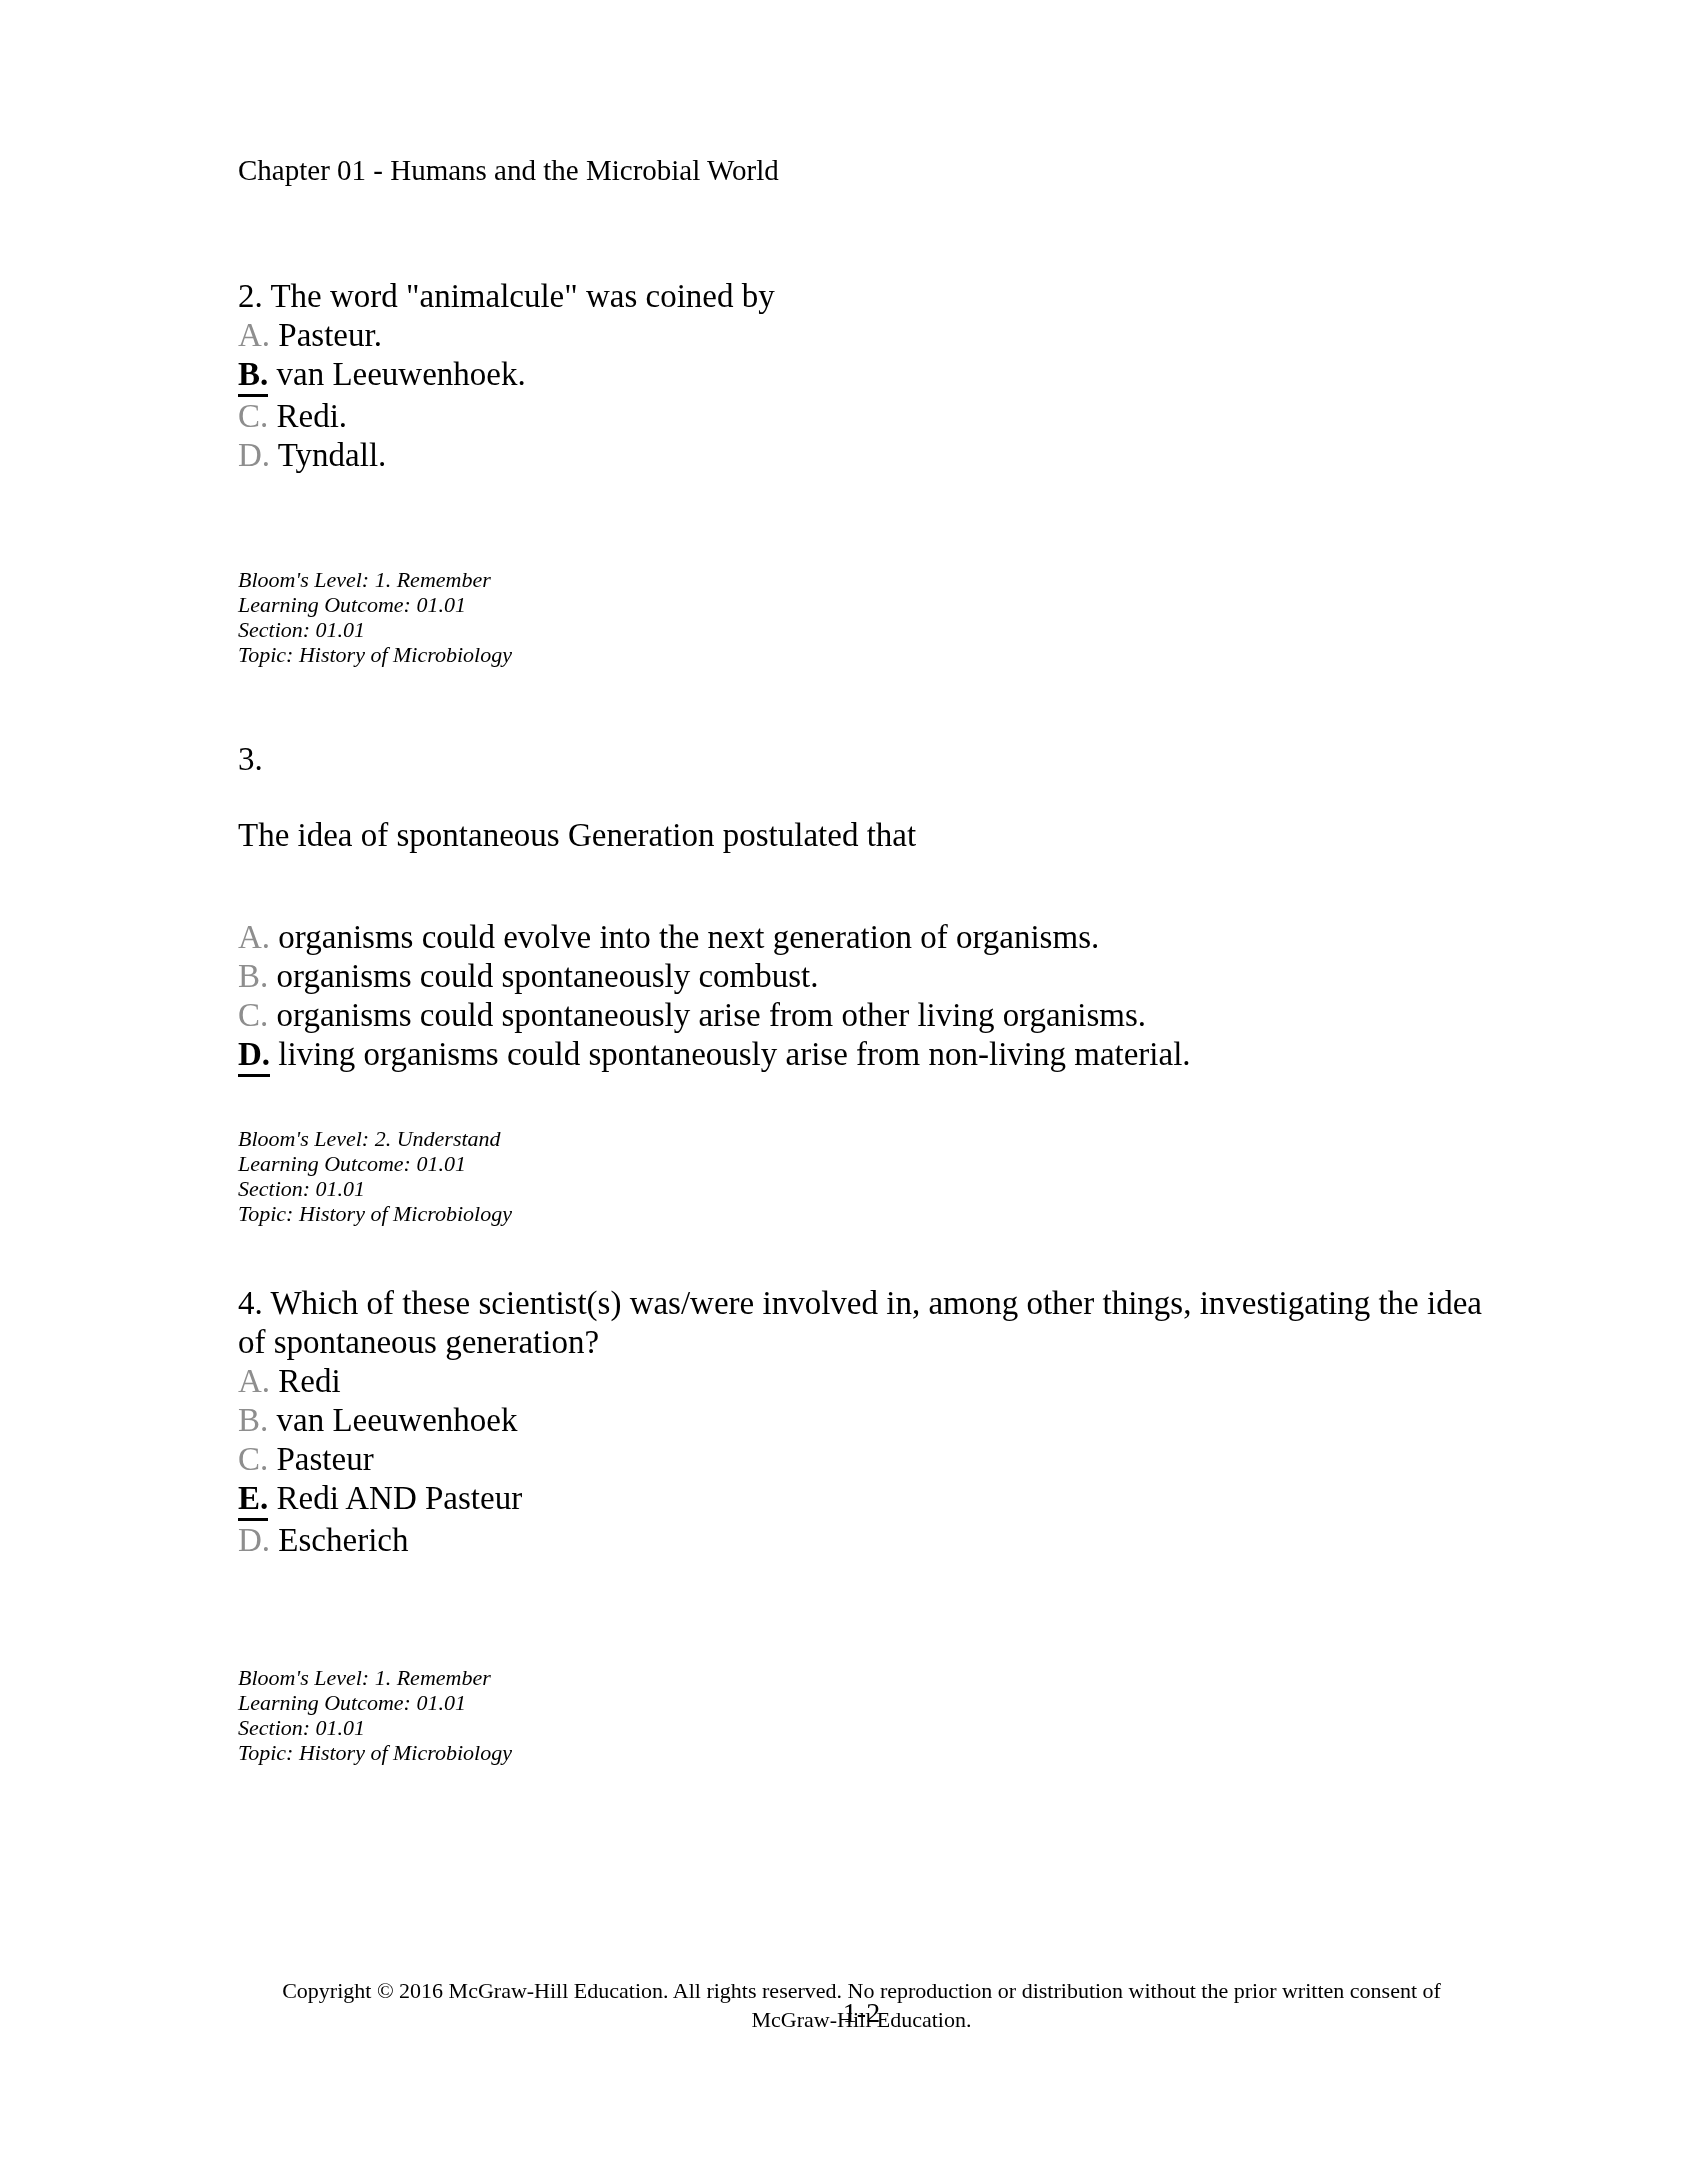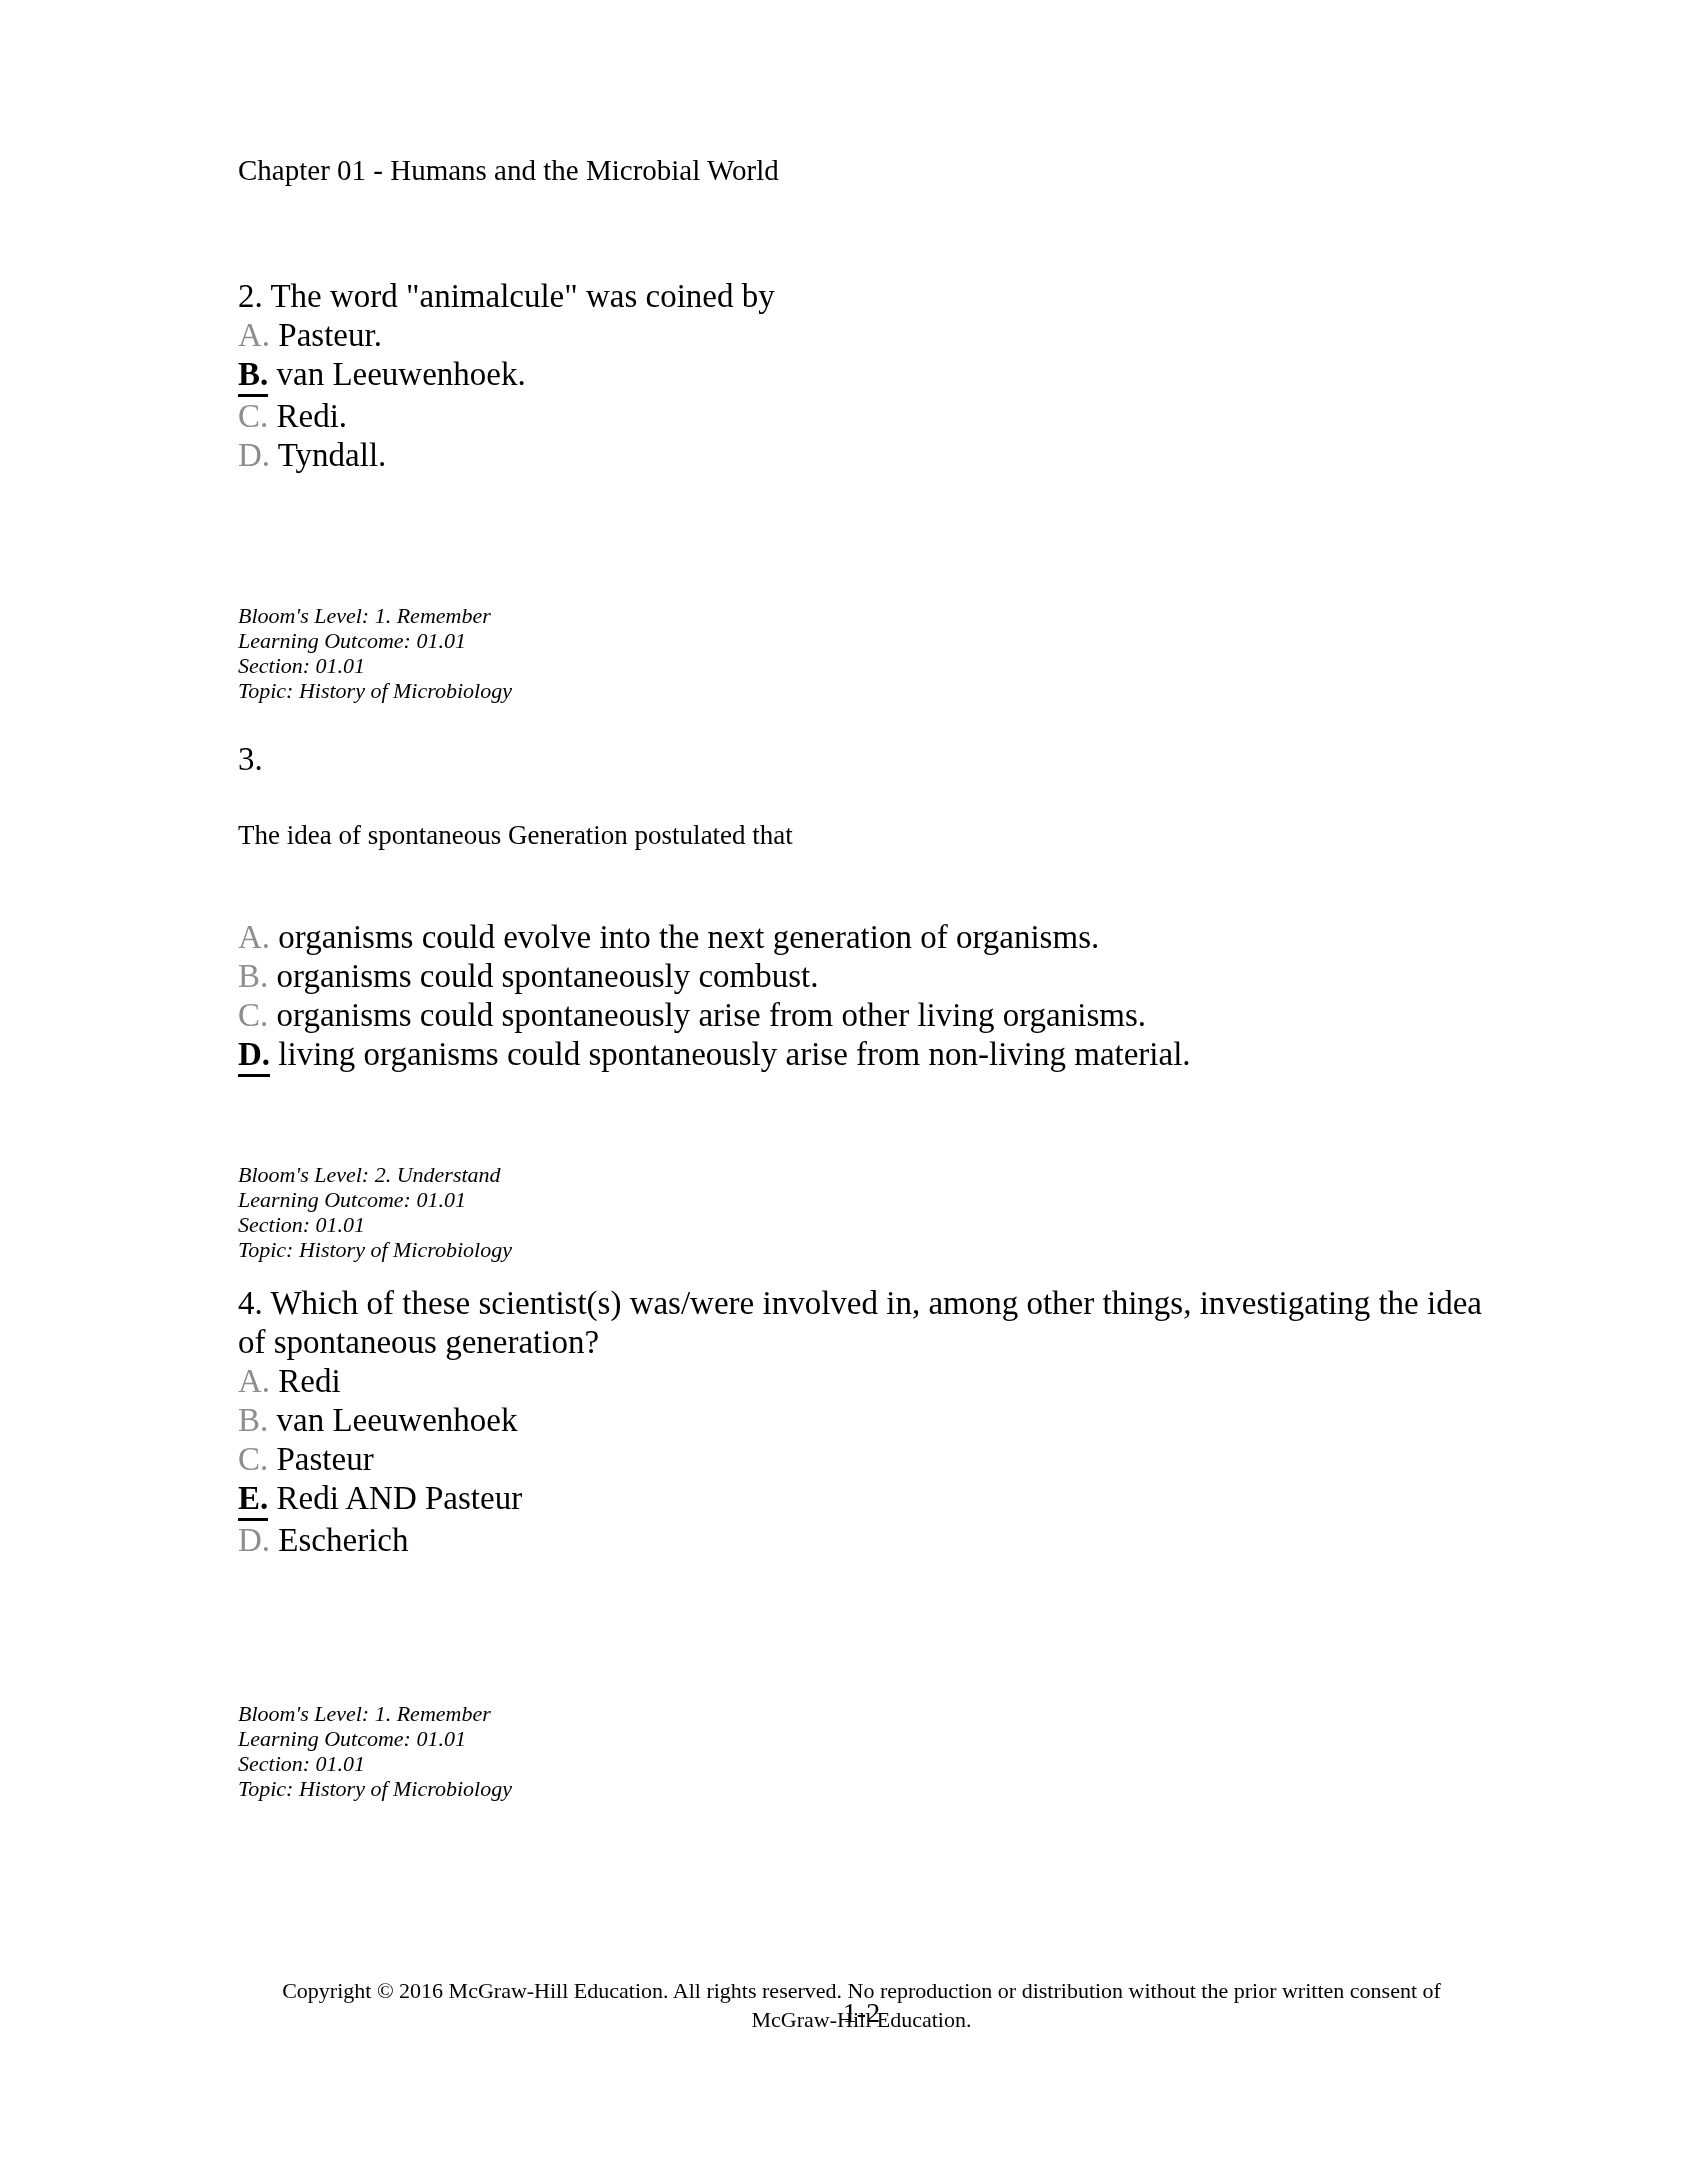--- a/index.html
+++ b/index.html
@@ -30,42 +30,41 @@
     left: 238px;
     font-size: 33px;
     line-height: 39px;
     white-space: nowrap;
   }
   .q2 { top: 277px; }
   .q3-number { top: 740px; }
   .q3-stem {
     left: 238px;
     top: 820px;
-    font-size: 27px;
+    font-size: 33px;
     line-height: 31px;
     white-space: nowrap;
   }
   .q3-options { top: 918px; }
   .q4 { top: 1255px; margin-top: 29px; }
 
   .letter { color: #8e8e8e; }
   .letter.correct {
     color: #000000;
     font-weight: bold;
     display: inline-block;
     border-bottom: 3px solid #000000;
   }
 
   .meta {
     left: 238px;
     font-style: italic;
     font-size: 22px;
     line-height: 25px;
     white-space: nowrap;
-    margin-top: 36px;
   }
   .meta-1 { top: 567px; }
   .meta-2 { top: 1126px; }
   .meta-3 { top: 1665px; }
 
   .footer {
     left: 238px;
     width: 1247px;
     text-align: center;
   }

